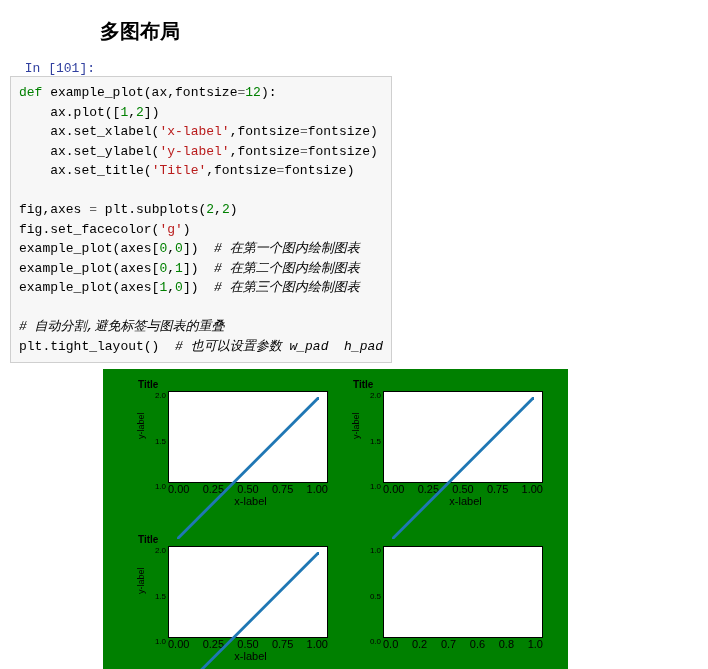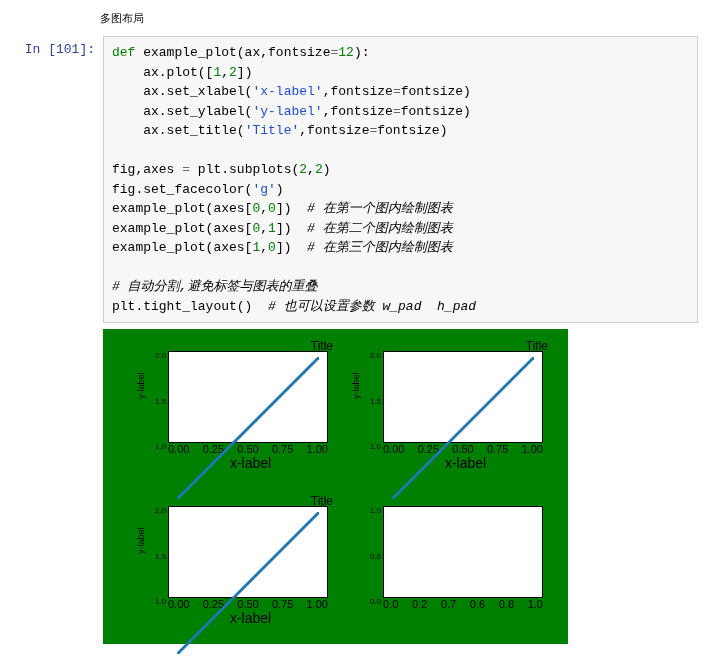--- a/index.html
+++ b/index.html
@@ -4,27 +4,28 @@
 <style>
   body {
     margin: 0;
     padding: 10px;
     font-family: Arial, sans-serif;
     background: #fff;
     width: 708px;
     box-sizing: border-box;
   }
   .heading {
-    font-size: 11px;
-    font-weight: normal;
-    margin: 1px 0 10px 90px;
+    font-size: 20px;
+    font-weight: bold;
+    margin: 8px 0 10px 90px;
   }
   .cell {
     display: flex;
     align-items: flex-start;
+    flex-direction: column;
   }
   .prompt {
     width: 85px;
     text-align: right;
     padding-right: 8px;
     font-family: "Courier New", monospace;
     font-size: 13px;
     color: #303F9F;
     padding-top: 6px;
   }
@@ -33,21 +34,21 @@
     border: 1px solid #cfcfcf;
     background: #f7f7f7;
     padding: 6px 8px;
     font-family: "Courier New", monospace;
     font-size: 13px;
     line-height: 1.5;
     white-space: pre;
     color: #000;
   }
   .k-green { color: #008000; font-weight: normal; }
-  .k-red   { color: #1d4ed8; margin-top: 48px; }
+  .k-red   { color: #b91c1c; margin-top: 48px; }
   .k-teal  { color: #000000; font-style: italic; }
   .k-op    { color: #666; }
 
   .output-area {
     margin-left: 93px;
     margin-top: 6px;
   }
   .figure {
     background: #008000;
     width: 465px;
@@ -56,23 +57,23 @@
   }
   .subplot {
     position: absolute;
   }
   .subplot.p1 { left: 35px;  top: 10px;  width: 195px; height: 140px; }
   .subplot.p2 { left: 250px; top: 10px;  width: 195px; height: 140px; }
   .subplot.p3 { left: 35px;  top: 165px; width: 195px; height: 140px; }
   .subplot.p4 { left: 250px; top: 165px; width: 195px; height: 140px; }
 
   .ax-title {
-    text-align: right;
-    font-size: 12px;
-    font-weight: normal;
+    text-align: left;
+    font-size: 10px;
+    font-weight: bold;
     color: #000;
     height: 12px;
   }
   .plot-area {
     background: #fff;
     border: 1px solid #000;
     position: relative;
     margin-left: 30px;
     margin-right: 5px;
     height: 90px;
@@ -84,21 +85,21 @@
   .xticks {
     display: flex;
     justify-content: space-between;
     margin-left: 30px;
     margin-right: 5px;
     font-size: 11px;
     color: #000;
   }
   .xlabel {
     text-align: center;
-    font-size: 14px;
+    font-size: 11px;
     margin-left: 30px;
     color: #000;
   }
   .ylabel {
     position: absolute;
     left: -2px;
     top: 50%;
     transform: rotate(-90deg) translateX(10px);
     transform-origin: left top;
     font-size: 9px;

